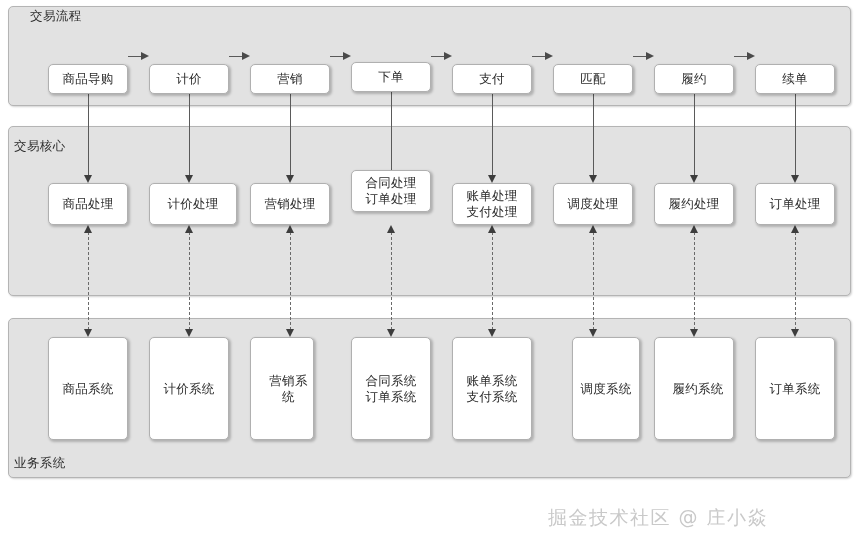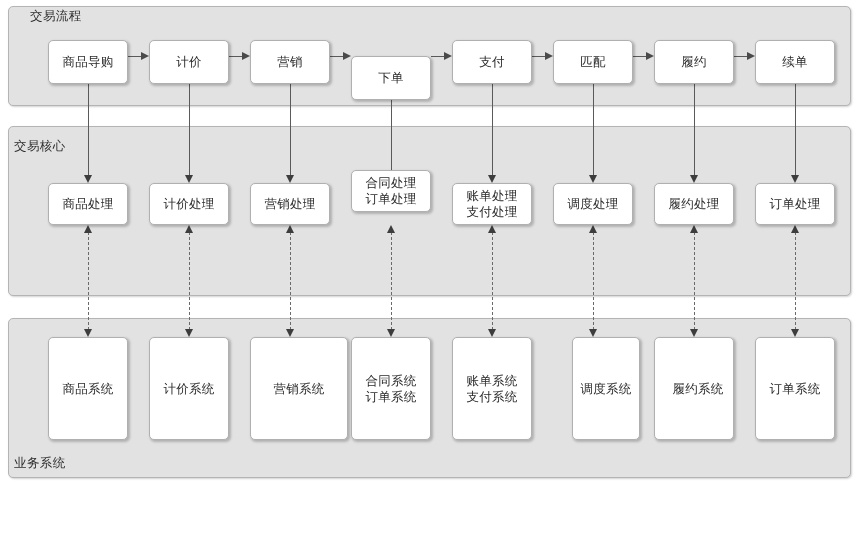--- a/index.html
+++ b/index.html
@@ -58,21 +58,21 @@
     display: flex;
     align-items: center;
     justify-content: center;
     text-align: center;
     font-size: 12.5px;
     line-height: 16px;
     color: #2b2b2b;
     white-space: pre-line;
     letter-spacing: 0.3px;
   }
-  .node.flow   { height: 44px; }
+  .node.flow   { height: 30px; margin-top: 24px; }
   .node.core   { height: 42px; }
   .node.system { height: 103px; }
 
   
   .hline {
     position: absolute;
     height: 1px;
     background: #5a5a5a;
   }
   .arrow-right {
@@ -204,41 +204,42 @@
       <div class="arrow-up" style="left: 791px; top: 72px;"></div>
       <div class="arrow-down" style="left: 791px; top: 175px;"></div>
       <div class="vline dashed" style="left: 795px; top: 232px; height: 98px;"></div>
       <div class="arrow-up" style="left: 791px; top: 225px;"></div>
       <div class="arrow-down" style="left: 791px; top: 329px;"></div>
     </div>
   <div id="nodes">
       <div class="node flow" style="left: 48px; top: 40px; width: 80px;"><span>商品导购</span></div>
       <div class="node flow" style="left: 149px; top: 40px; width: 80px;"><span>计价</span></div>
       <div class="node flow" style="left: 250px; top: 40px; width: 80px;"><span>营销</span></div>
-      <div class="node flow" style="left: 351px; top: 56px; width: 80px; align-items: center;"><span>下单</span></div>
+      <div class="node flow" style="left: 351px; top: 38px; width: 80px; align-items: center;"><span>下单</span></div>
       <div class="node flow" style="left: 452px; top: 40px; width: 80px;"><span>支付</span></div>
       <div class="node flow" style="left: 553px; top: 40px; width: 80px;"><span>匹配</span></div>
       <div class="node flow" style="left: 654px; top: 40px; width: 80px;"><span>履约</span></div>
       <div class="node flow" style="left: 755px; top: 40px; width: 80px;"><span>续单</span></div>
       <div class="node core" style="left: 48px; top: 183px; width: 80px;"><span>商品处理</span></div>
-      <div class="node core" style="left: 149px; top: 183px; width: 80px;"><span>计价处理</span></div>
+      <div class="node core" style="left: 149px; top: 183px; width: 88px;"><span>计价处理</span></div>
       <div class="node core" style="left: 250px; top: 183px; width: 80px;"><span>营销处理</span></div>
       <div class="node core" style="left: 351px; top: 170px; width: 80px; justify-content: center;"><span>合同处理
 订单处理</span></div>
       <div class="node core" style="left: 452px; top: 183px; width: 80px;"><span>账单处理
 支付处理</span></div>
       <div class="node core" style="left: 553px; top: 183px; width: 80px;"><span>调度处理</span></div>
       <div class="node core" style="left: 654px; top: 183px; width: 80px; justify-content: center;"><span>履约处理</span></div>
       <div class="node core" style="left: 755px; top: 183px; width: 80px;"><span>订单处理</span></div>
       <div class="node system" style="left: 48px; top: 337px; width: 80px;"><span>商品系统</span></div>
       <div class="node system" style="left: 149px; top: 337px; width: 80px;"><span>计价系统</span></div>
-      <div class="node system" style="left: 250px; top: 337px; width: 98px;"><span>营销系统</span></div>
+      <div class="node system" style="left: 250px; top: 337px; width: 64px; padding-left: 13px;"><span>营销系统</span></div>
       <div class="node system" style="left: 351px; top: 337px; width: 80px;"><span>合同系统
 订单系统</span></div>
       <div class="node system" style="left: 452px; top: 337px; width: 80px;"><span>账单系统
 支付系统</span></div>
       <div class="node system" style="left: 572px; top: 337px; width: 68px;"><span>调度系统</span></div>
       <div class="node system" style="left: 654px; top: 337px; width: 80px; padding-left: 8px;"><span>履约系统</span></div>
       <div class="node system" style="left: 755px; top: 337px; width: 80px;"><span>订单系统</span></div>
     </div>
 
+  <div id="watermark">掘金技术社区 @ 庄小焱</div>
 
 </div>
 
 </body></html>

